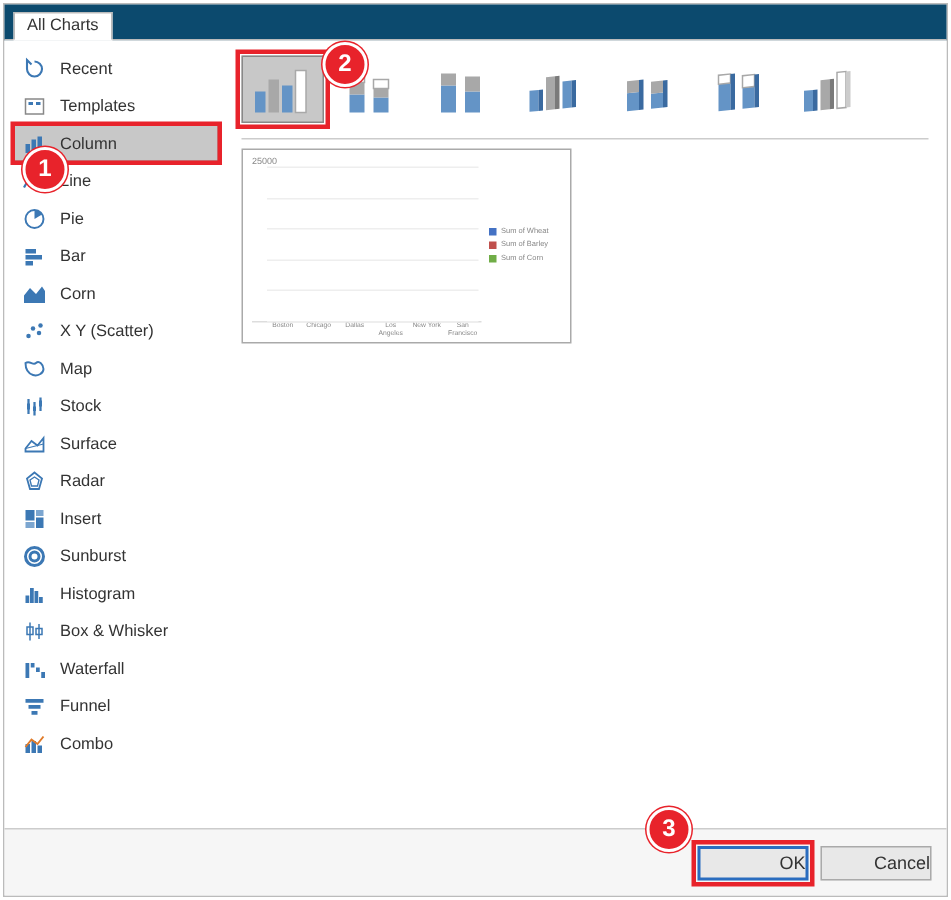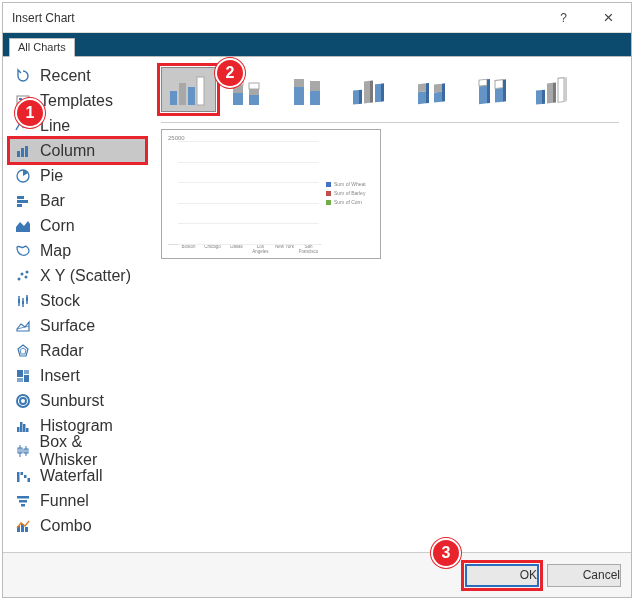--- a/index.html
+++ b/index.html
@@ -73,21 +73,21 @@
   }
   .side-item.highlighted {
     outline: 3px solid #e8232b;
     outline-offset: -1px;
   }
   .side-icon {
     width: 20px; height: 20px;
     display:flex; align-items:center; justify-content:center;
     color:#3c78b4;
   }
-  .side-label { font-size: 16px; }
+  .side-label { font-size: 11px; }
   .main {
     flex: 1;
     padding: 10px 12px 8px 12px;
     position: relative;
   }
   .subtype-strip {
     display: flex; gap: 6px;
     border-bottom: 1px solid #ccc;
     padding-bottom: 10px;
     margin-bottom: 6px;
@@ -161,31 +161,20 @@
     display:flex; align-items:center; justify-content:center;
     font-weight:700; font-size:16px;
     z-index: 5;
     pointer-events: none;
   }
 </style>
 </head>
 <body>
 
 <div class="dialog">
-  <div class="titlebar">
-    <span class="titlebar-title">Insert Chart</span>
-    <div class="titlebar-controls">
-      <div class="titlebar-btn">
-          <span>?</span>
-        </div>
-      <div class="titlebar-btn">
-          <span style="font-size:17px;">×</span>
-        </div>
-    </div>
-  </div>
 
   <div class="tabstrip">
     <span class="tab">All Charts</span>
   </div>
 
   <div class="content">
     <div class="sidebar" id="sidebar">
       <div class="callout" style="top:95px; left:12px;">1</div>
     <div class="side-item">
           <span class="side-icon">
@@ -199,41 +188,41 @@
         <div class="side-item">
           <span class="side-icon">
             <svg width="16" height="16" viewBox="0 0 16 16">
               <rect x="2" y="3" width="12" height="10" stroke="#888" fill="none"></rect>
               <rect x="4" y="5" width="3" height="2" fill="#3c78b4"></rect>
               <rect x="9" y="5" width="3" height="2" fill="#3c78b4"></rect>
             </svg>
           </span>
           <span class="side-label">Templates</span>
         </div>
-        <div class="side-item">
-          <span class="side-icon">
-            <svg width="16" height="16" viewBox="0 0 16 16">
-              <polyline points="1,12 5,5 8,9 11,3 15,8" stroke="#3c78b4" fill="none" stroke-width="1.5"></polyline>
-            </svg>
-          </span>
-          <span class="side-label">Line</span>
-        </div>
         <div class="side-item selected highlighted">
           <span class="side-icon">
             <svg width="16" height="16" viewBox="0 0 16 16">
               <rect x="2" y="8" width="3" height="6" fill="#3c78b4"></rect>
               <rect x="6" y="5" width="3" height="9" fill="#3c78b4"></rect>
               <rect x="10" y="3" width="3" height="11" fill="#3c78b4"></rect>
             </svg>
           </span>
           <span class="side-label">Column</span>
         </div>
         <div class="side-item">
           <span class="side-icon">
             <svg width="16" height="16" viewBox="0 0 16 16">
+              <polyline points="1,12 5,5 8,9 11,3 15,8" stroke="#3c78b4" fill="none" stroke-width="1.5"></polyline>
+            </svg>
+          </span>
+          <span class="side-label">Line</span>
+        </div>
+        <div class="side-item">
+          <span class="side-icon">
+            <svg width="16" height="16" viewBox="0 0 16 16">
               <circle cx="8" cy="8" r="6" fill="none" stroke="#3c78b4" stroke-width="1.3"></circle>
               <path d="M8 8 L8 2 A6 6 0 0 1 13 5 Z" fill="#3c78b4"></path>
             </svg>
           </span>
           <span class="side-label">Pie</span>
         </div>
         <div class="side-item">
           <span class="side-icon">
             <svg width="16" height="16" viewBox="0 0 16 16">
               <rect x="2" y="3" width="7" height="3" fill="#3c78b4"></rect>
@@ -243,39 +232,39 @@
           </span>
           <span class="side-label">Bar</span>
         </div>
         <div class="side-item">
           <span class="side-icon">
             <svg width="16" height="16" viewBox="0 0 16 16">
               <polygon points="1,14 1,9 5,4 9,8 13,3 15,6 15,14" fill="#3c78b4"></polygon>
             </svg>
           </span>
           <span class="side-label">Corn</span>
-        </div>
-        <div class="side-item">
-          <span class="side-icon">
-            <svg width="16" height="16" viewBox="0 0 16 16">
-              <path d="M2 4 C5 2,7 6,9 4 C11 2,14 5,14 8 C14 11,10 13,7 12 C4 11,2 8,2 4Z" fill="none" stroke="#3c78b4" stroke-width="1.3"></path>
-            </svg>
-          </span>
-          <span class="side-label">Map</span>
         </div>
         <div class="side-item">
           <span class="side-icon">
             <svg width="16" height="16" viewBox="0 0 16 16">
               <circle cx="4" cy="11" r="1.5" fill="#3c78b4"></circle>
               <circle cx="7" cy="6" r="1.5" fill="#3c78b4"></circle>
               <circle cx="11" cy="9" r="1.5" fill="#3c78b4"></circle>
               <circle cx="12" cy="4" r="1.5" fill="#3c78b4"></circle>
             </svg>
           </span>
           <span class="side-label">X Y (Scatter)</span>
+        </div>
+        <div class="side-item">
+          <span class="side-icon">
+            <svg width="16" height="16" viewBox="0 0 16 16">
+              <path d="M2 4 C5 2,7 6,9 4 C11 2,14 5,14 8 C14 11,10 13,7 12 C4 11,2 8,2 4Z" fill="none" stroke="#3c78b4" stroke-width="1.3"></path>
+            </svg>
+          </span>
+          <span class="side-label">Map</span>
         </div>
         <div class="side-item">
           <span class="side-icon">
             <svg width="16" height="16" viewBox="0 0 16 16">
               <line x1="4" y1="3" x2="4" y2="13" stroke="#3c78b4" stroke-width="1.5"></line>
               <line x1="8" y1="5" x2="8" y2="14" stroke="#3c78b4" stroke-width="1.5"></line>
               <line x1="12" y1="2" x2="12" y2="11" stroke="#3c78b4" stroke-width="1.5"></line>
               <rect x="3" y="6" width="2" height="4" fill="#3c78b4"></rect>
               <rect x="7" y="8" width="2" height="3" fill="#3c78b4"></rect>
               <rect x="11" y="4" width="2" height="4" fill="#3c78b4"></rect>

